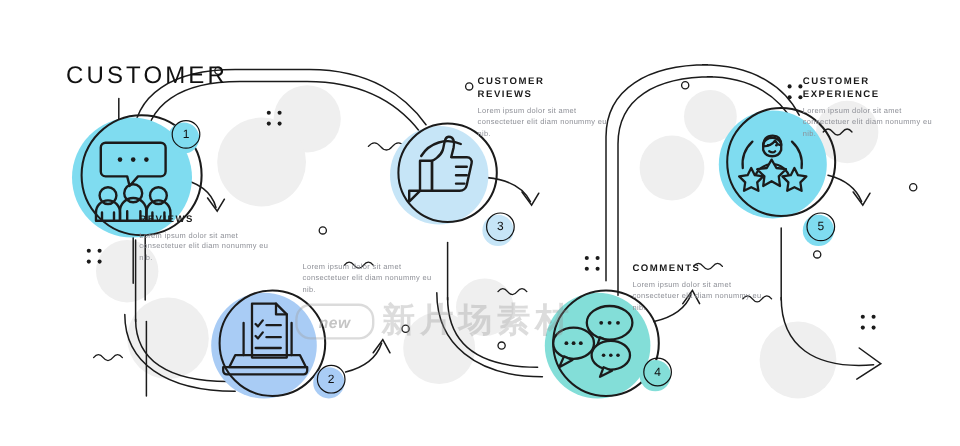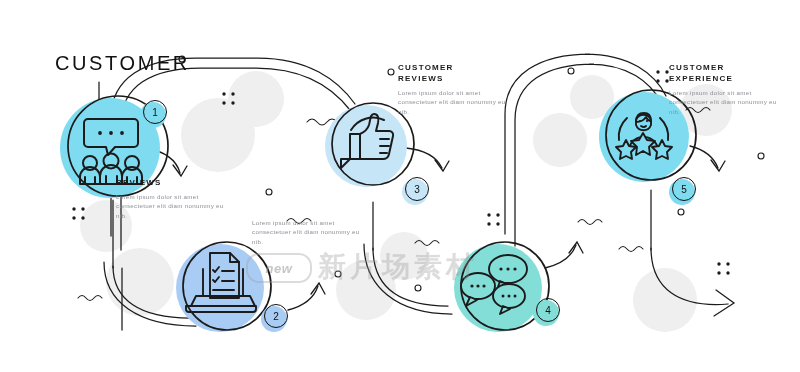--- a/index.html
+++ b/index.html
@@ -300,20 +300,24 @@
   <div class="step-text" style="left:252px;top:218px;">
     <p class="step-body">Lorem ipsum dolor sit amet consectetuer elit diam nonummy eu nib.</p>
   </div>
 
   <div class="step-text" style="left:398px;top:62px;">
     <p class="step-head">CUSTOMER
 REVIEWS</p>
     <p class="step-body">Lorem ipsum dolor sit amet consectetuer elit diam nonummy eu nib.</p>
   </div>
 
+  <div class="step-text" style="left:527px;top:218px;">
+    <p class="step-head">COMMENTS</p>
+    <p class="step-body">Lorem ipsum dolor sit amet consectetuer elit diam nonummy eu nib.</p>
+  </div>
 
   <div class="step-text" style="left:669px;top:62px;">
     <p class="step-head">CUSTOMER
 EXPERIENCE</p>
     <p class="step-body">Lorem ipsum dolor sit amet consectetuer elit diam nonummy eu nib.</p>
   </div>
 
   <div class="badge" style="left:143px;top:100px;">
     <div class="shadow" style="background:#7fdcf0;"></div>
     <div class="ring">1</div>

